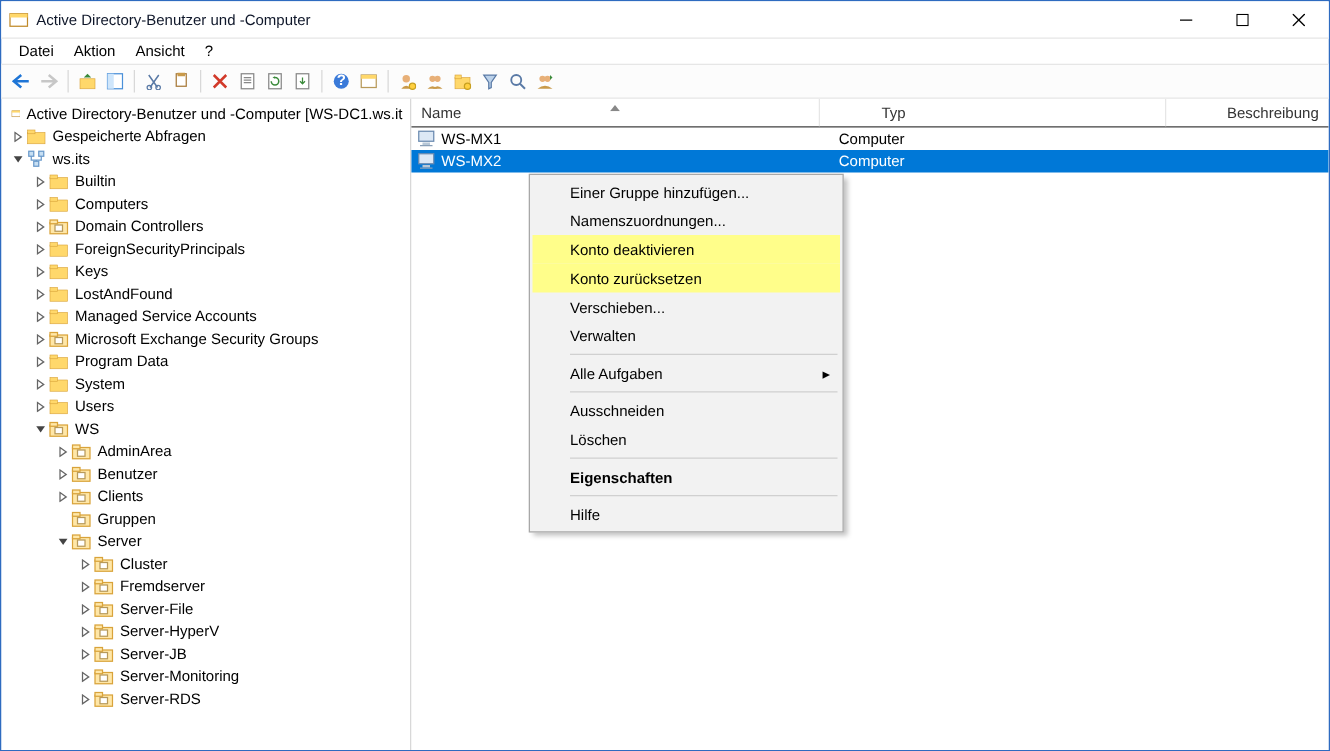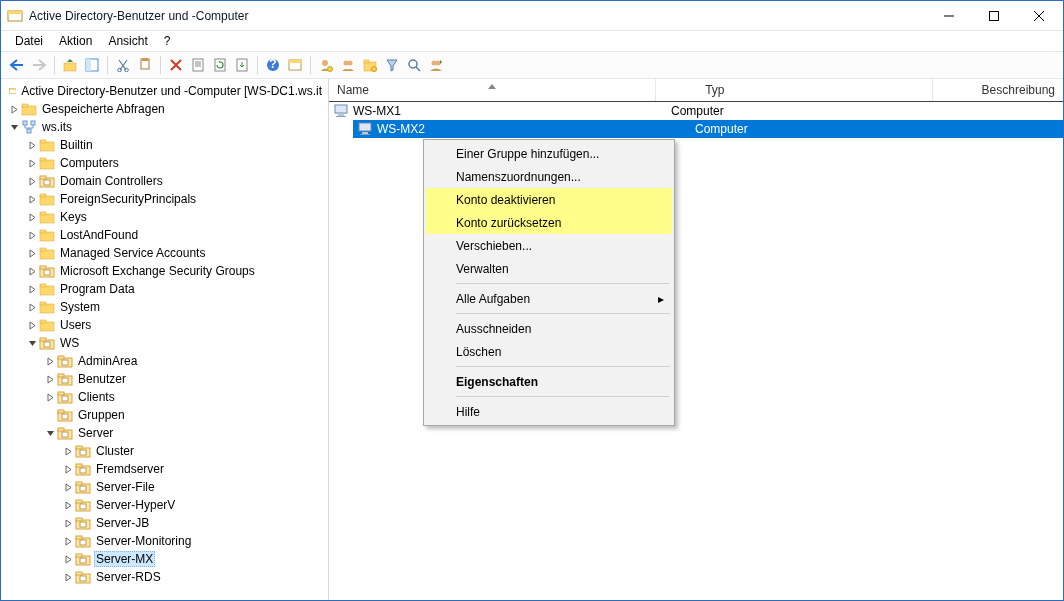--- a/index.html
+++ b/index.html
@@ -26,21 +26,21 @@
   .ticon2 { width: 16px; height: 16px; margin-right: 3px; }
   .tlabel { padding: 0 2px; }
   .indent { display:inline-block; }
   .list-header { display: flex; height: 23px; border-bottom: 1px solid #404040; align-items: flex-start; gap: 41px; }
   .colh { padding: 0 8px; border-right: 1px solid #e6e6e6; height: 100%; display: flex; align-items: center; color: #333; position: relative; }
   .colh.name { width: 338px; }
   .colh.typ { width: 243px; }
   .colh.besch { flex: 1; border-right: none; }
   .sortmark { position:absolute; left:50%; top:-1px; transform:translateX(-50%); }
   .list-body .lrow { display: flex; height: 18px; align-items: center; }
-  .lrow.selected { background: #0078d7; color: #fff; margin-left: 24px; }
+  .lrow.selected { background: #0078d7; color: #fff; }
   .lcell { padding: 0 4px; display:flex; align-items:center; gap:4px; }
   .lcell.name { width: 338px; }
   .lcell.typ { width: 243px; }
   .lcell.besch { flex: 1; }
   .ctxmenu { position: absolute; left: 423px; top: 139px; width: 252px; background: #f2f2f2; border: 1px solid #a8a8a8; box-shadow: 3px 3px 4px rgba(0,0,0,0.25); padding: 2px; }
   .ctxitem { height: 23px; display: flex; align-items: center; padding: 0 28px 0 30px; position: relative; }
   .ctxitem.hl { background: #fffe8a; }
   .ctxitem.bold { font-weight: 600; }
   .ctxsep { height: 1px; background: #d0d0d0; margin: 3px 2px 3px 30px; }
   .ctxitem .arrow { position: absolute; right: 8px; }
@@ -550,34 +550,20 @@
               <path d="M2 1 L7 4.5 L2 8 Z" fill="none" stroke="#666"></path>
             </svg>
           </span>
           <svg class="ticon2" viewBox="0 0 16 16">
             <rect x="1" y="5" width="14" height="9" class="ic-folder-org"></rect>
             <rect x="1" y="3" width="6" height="3" class="ic-folder-org"></rect>
             <rect x="5" y="7" width="6" height="5" fill="#fff" stroke="#b89a5a"></rect>
           </svg>
           <span class="tlabel">Server-Monitoring</span>
         </div>
-      <div class="trow sel">
-          <span class="indent" style="width:60px"></span>
-          <span class="twist">
-            <svg width="9" height="9" viewBox="0 0 9 9">
-              <path d="M2 1 L7 4.5 L2 8 Z" fill="none" stroke="#666"></path>
-            </svg>
-          </span>
-          <svg class="ticon2" viewBox="0 0 16 16">
-            <rect x="1" y="5" width="14" height="9" class="ic-folder-org"></rect>
-            <rect x="1" y="3" width="6" height="3" class="ic-folder-org"></rect>
-            <rect x="5" y="7" width="6" height="5" fill="#fff" stroke="#b89a5a"></rect>
-          </svg>
-          <span class="tlabel">Server-MX</span>
-        </div>
       <div class="trow">
           <span class="indent" style="width:60px"></span>
           <span class="twist">
             <svg width="9" height="9" viewBox="0 0 9 9">
               <path d="M2 1 L7 4.5 L2 8 Z" fill="none" stroke="#666"></path>
             </svg>
           </span>
           <svg class="ticon2" viewBox="0 0 16 16">
             <rect x="1" y="5" width="14" height="9" class="ic-folder-org"></rect>
             <rect x="1" y="3" width="6" height="3" class="ic-folder-org"></rect>

